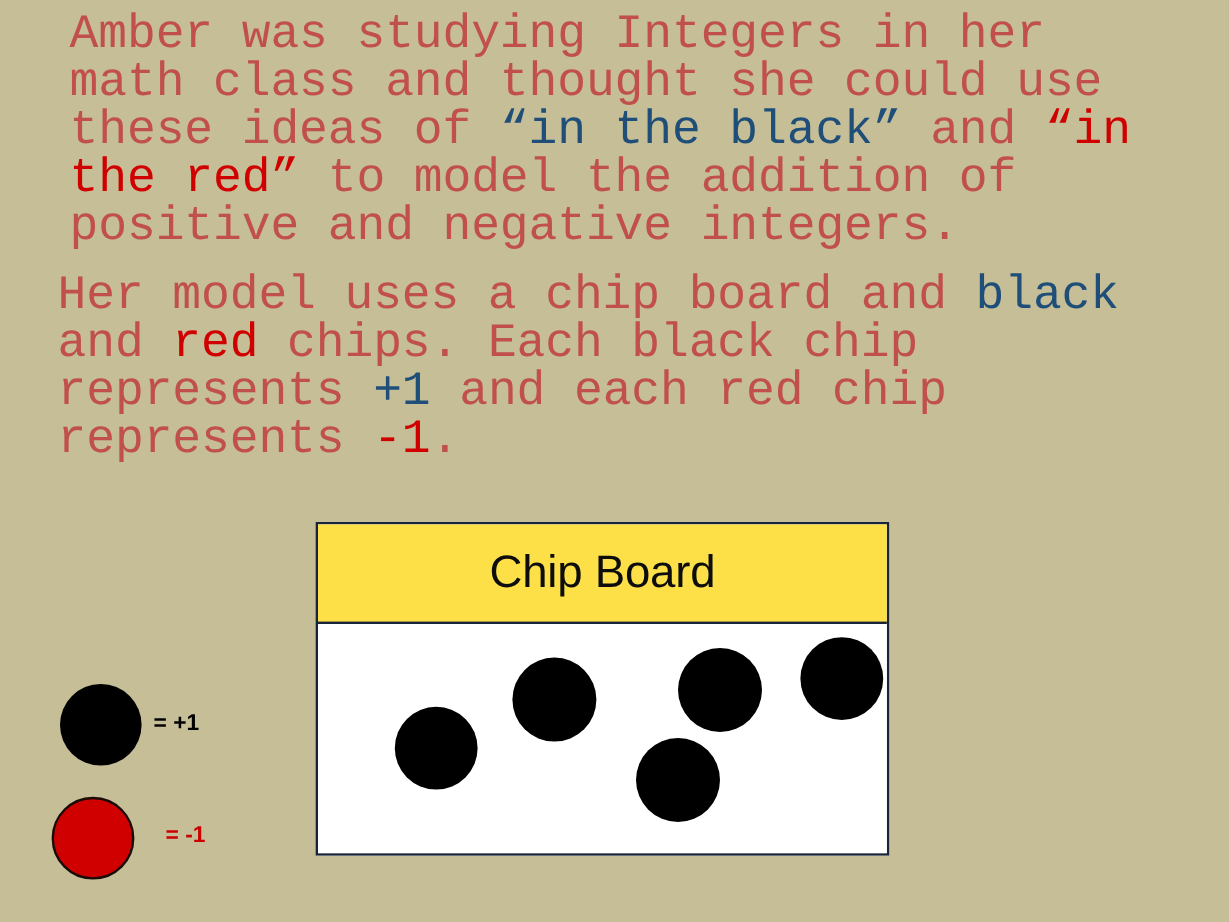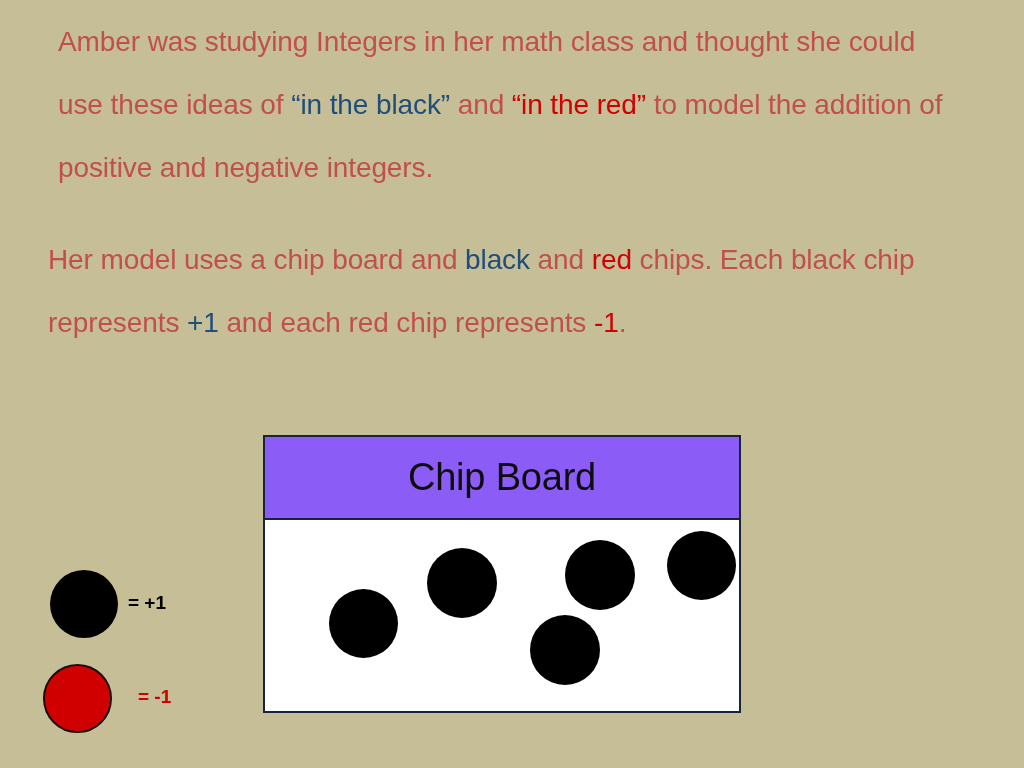--- a/index.html
+++ b/index.html
@@ -19,23 +19,23 @@
   #slide {
     position: relative;
     width: 1024px;
     height: 768px;
     background: #c5be97;
   }
 
   
   .para {
     position: absolute;
-    font-family: Liberation Sans, sans-serif;
-    font-size: 28px;
-    line-height: 63px;
+    font-family: Liberation Mono, monospace;
+    font-size: 40px;
+    line-height: 40px;
     color: #c1504d;
     letter-spacing: -0.1px;
     white-space: normal;
   }
 
   #para-1 {
     left: 58px;
     top: 10px;
     width: 900px;
   }
@@ -81,21 +81,21 @@
     top: 435px;
     width: 478px;
     height: 278px;
     border: 2px solid #17243a;
     box-sizing: border-box;
     background: #ffffff;
   }
 
   #chip-board-header {
     height: 83px;
-    background: #8b5cf6;
+    background: #fde047;
     border-bottom: 2px solid #17243a;
     box-sizing: border-box;
     display: flex;
     align-items: center;
     justify-content: center;
   }
 
   #chip-board-title {
     font-family: "Liberation Sans", sans-serif;
     font-size: 38px;

